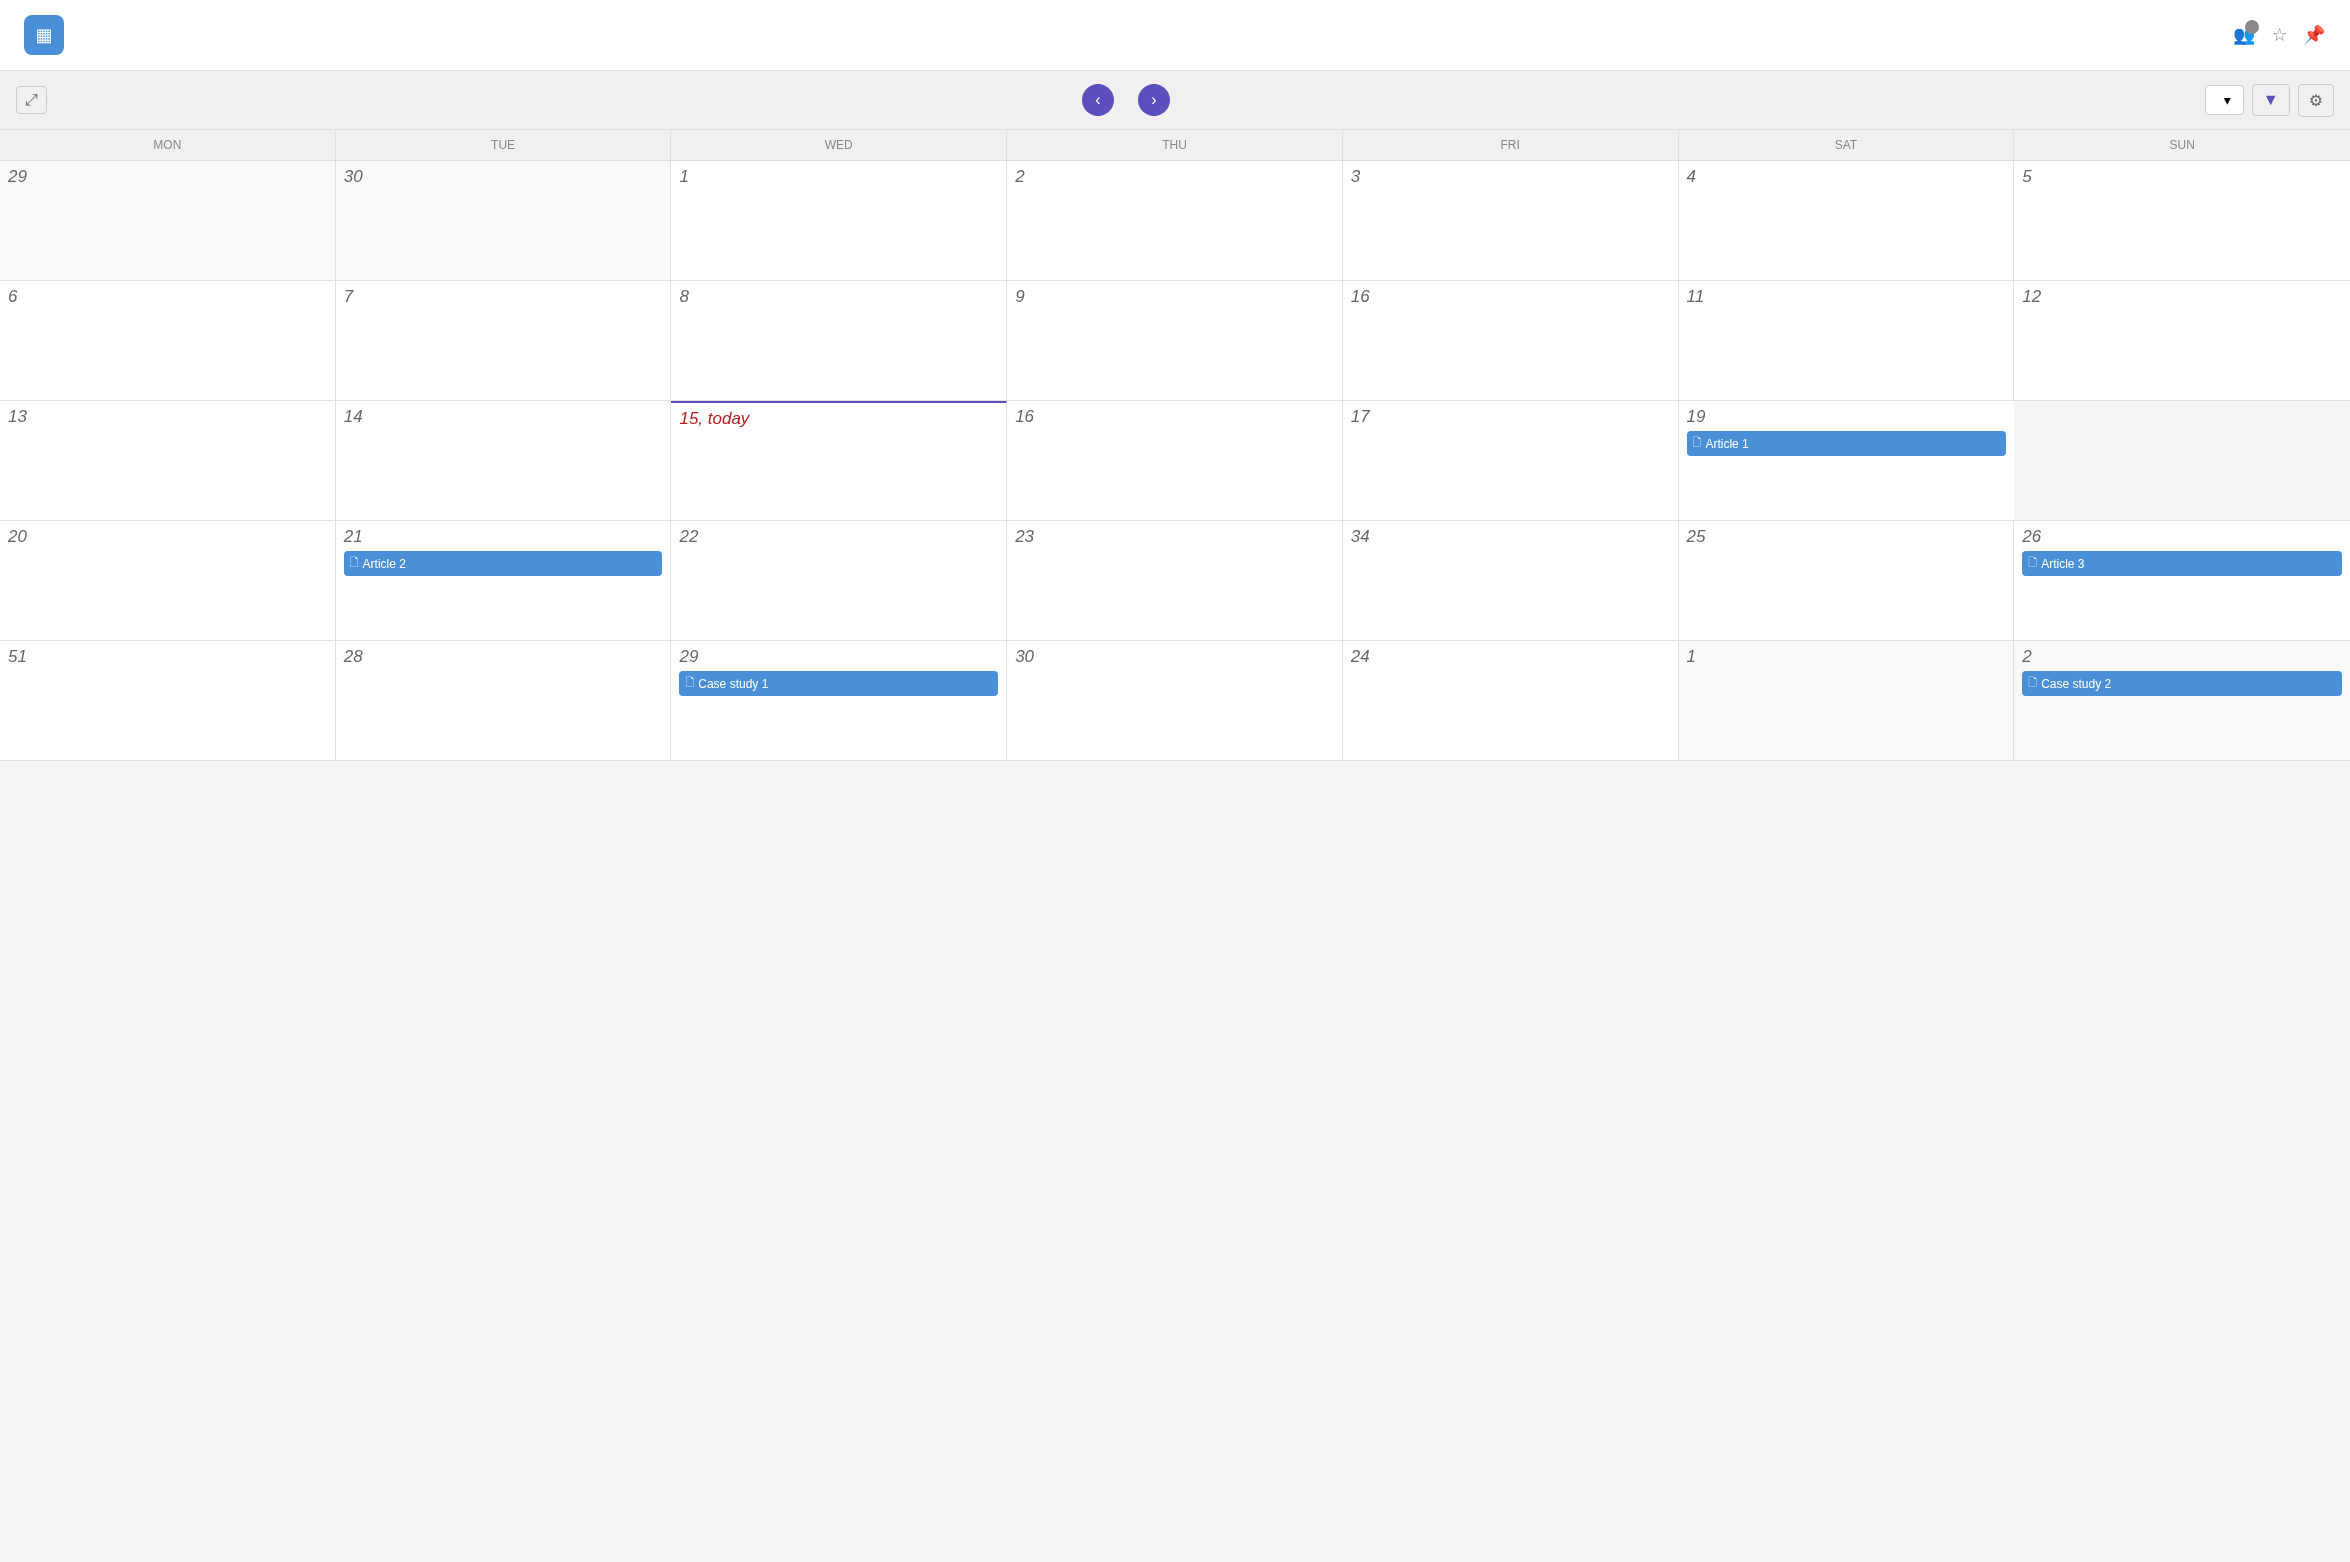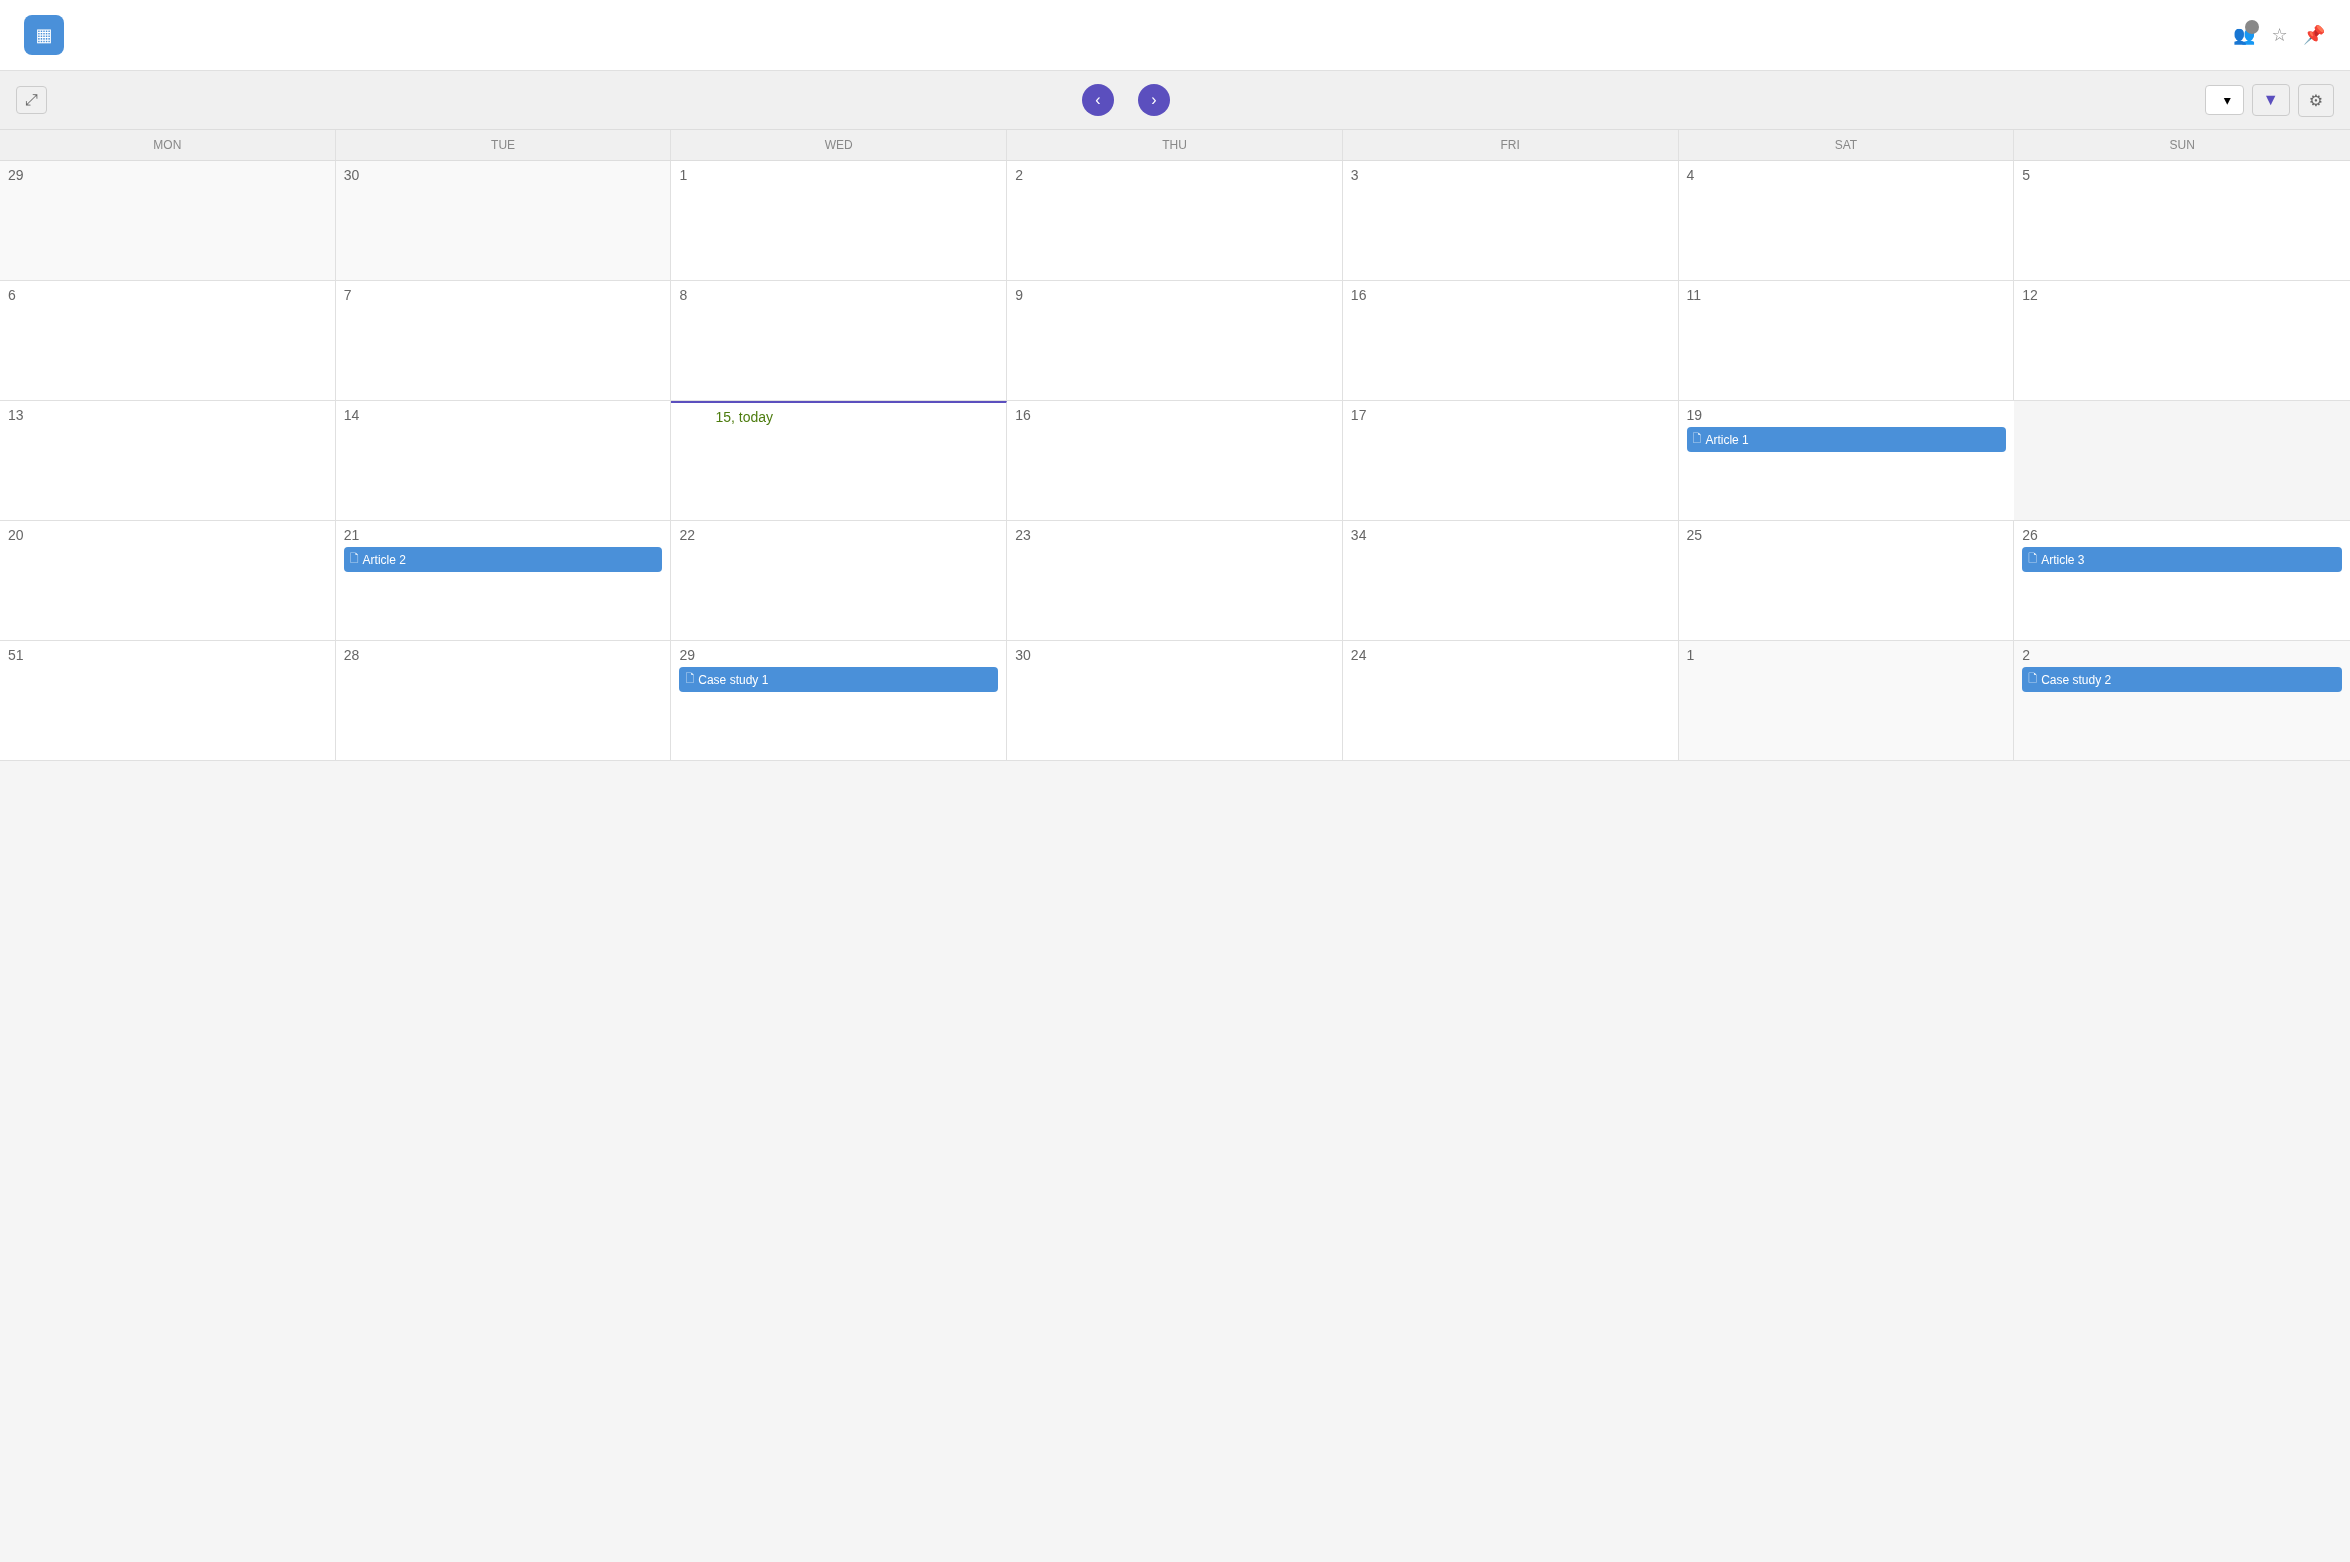--- a/index.html
+++ b/index.html
@@ -99,25 +99,26 @@
       background: white;
       vertical-align: top;
       min-height: 119px;
       position: relative;
     }
     .day-cell:last-child { border-right: none; }
     .day-cell.other-month { background: #f9f9f9; }
     .day-cell.today-cell { border-top: 2px solid #5B4FBE; }
 
     .day-num {
-      font-size: 14px;
+      font-size: 17px;
       color: #666;
       margin-bottom: 4px;
-    }
-    .day-num.today-num { color: #4d7c0f; margin-left: 36px; }
+      font-style: italic;
+    }
+    .day-num.today-num { color: #b91c1c; }
 
     .event-item {
       background: #4A90D9;
       color: white;
       font-size: 12px;
       border-radius: 4px;
       padding: 3px 6px;
       margin-top: 4px;
       display: flex;
       align-items: center;

